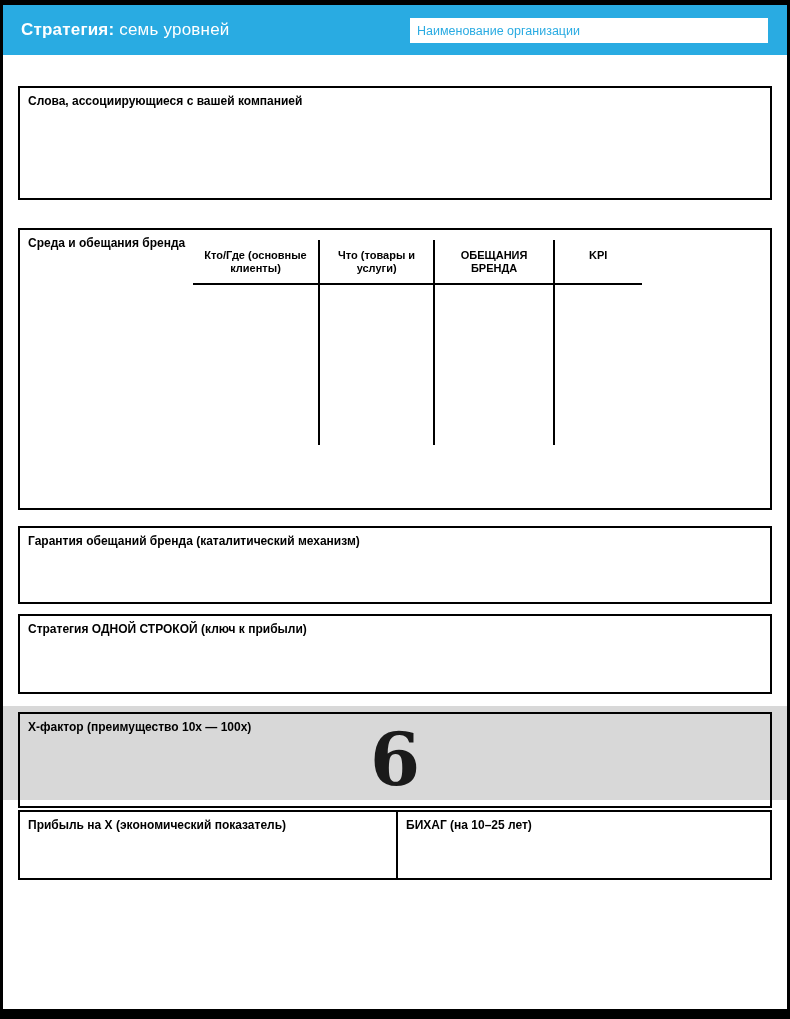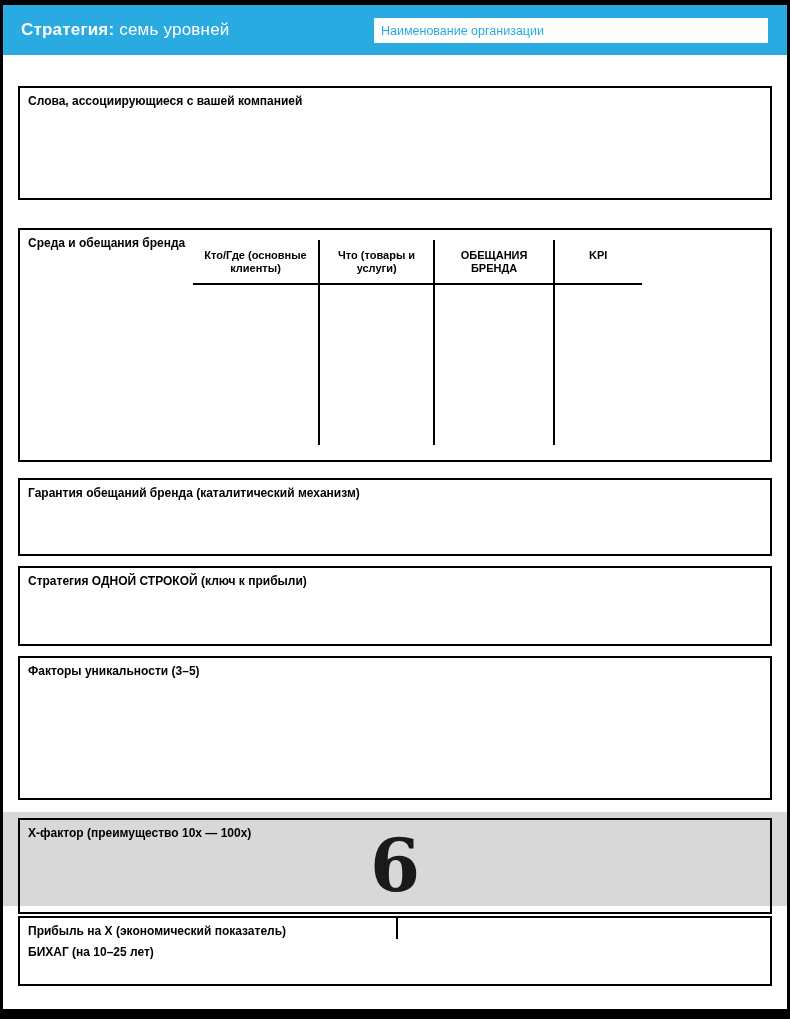--- a/index.html
+++ b/index.html
@@ -24,21 +24,21 @@
     position:relative;
     display:flex;
     align-items:center;
     padding:0 18px;
   }
   .header-title { color:#fff; font-size:17px; letter-spacing:.2px; }
   .header-title .bold { font-weight:bold; }
   .org-field {
     position:absolute;
     right:19px; top:13px;
-    width:394px; height:25px;
+    width:358px; height:25px;
     background:#fff;
     border:0; outline:none;
     color:#29ABE2;
     font-family:"Liberation Sans", sans-serif;
     font-size:12.5px;
     padding:0 7px;
   }
 
   
   .box {
@@ -50,21 +50,21 @@
   }
   .box-label {
     font-weight:bold;
     font-size:12px;
     padding:6px 8px 0 8px;
     line-height:15px;
   }
   .fill-area { flex:1; }
 
   .section-words     { margin-top:31px; height:114px; }
-  .section-brand     { margin-top:28px; height:234px; }
+  .section-brand     { margin-top:28px; height:282px; }
   .section-guarantee { margin-top:16px; height:78px; }
   .section-oneline   { margin-top:10px; height:80px; }
   .section-unique    { margin-top:10px; height:144px; }
 
   
   .s2-table { margin-top:10px; }
   .s2-head { display:flex; border-bottom:2px solid #000; }
   .s2-head .cell {
     font-weight:bold;
     font-size:11px;
@@ -103,21 +103,20 @@
     color:#1a1a1a;
   }
 
   
   .bottom-row {
     display:flex;
     margin:10px 15px 0 15px;
     height:70px;
     border:2px solid #000;
     background:#fff;
-    flex-direction:column;
   }
   .bottom-cell {
     display:flex;
     flex-direction:column;
   }
   .bottom-cell.left  { width:50.4%; border-right:2px solid #000; }
   .bottom-cell.right { width:49.6%; }
 </style>
 </head>
 <body>
@@ -157,24 +156,20 @@
   <div class="box section-guarantee">
     <div class="box-label">Гарантия обещаний бренда (каталитический механизм)</div>
     <div class="fill-area"></div>
   </div>
 
   <div class="box section-oneline">
     <div class="box-label">Стратегия ОДНОЙ СТРОКОЙ (ключ к прибыли)</div>
     <div class="fill-area"></div>
   </div>
 
-  <div class="box section-unique">
-    <div class="box-label">Факторы уникальности (3–5)</div>
-    <div class="fill-area"></div>
-  </div>
 
   <div class="xband">
     <div class="xbox">
       <div class="box-label">Х-фактор (преимущество 10х — 100х)</div>
       <div class="fill-area"></div>
       <div class="big-number">6</div>
     </div>
   </div>
 
   <div class="bottom-row">

